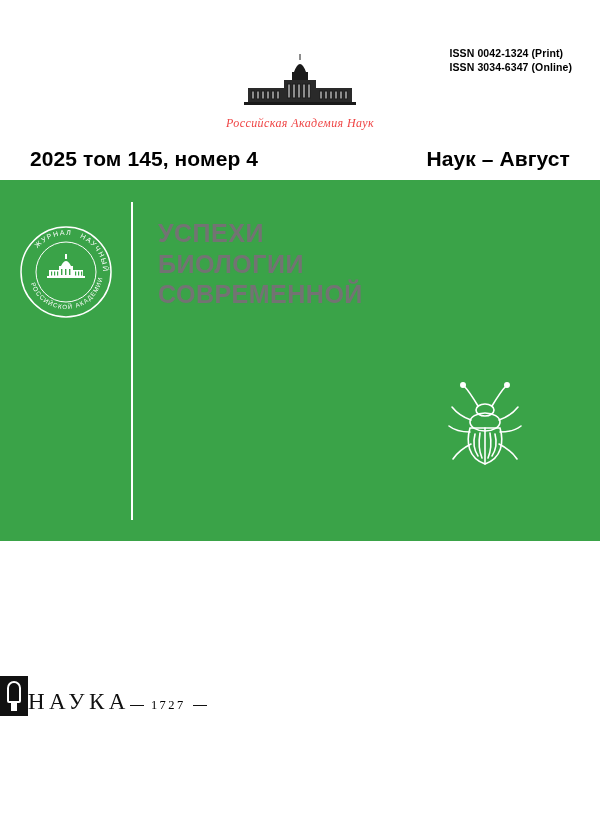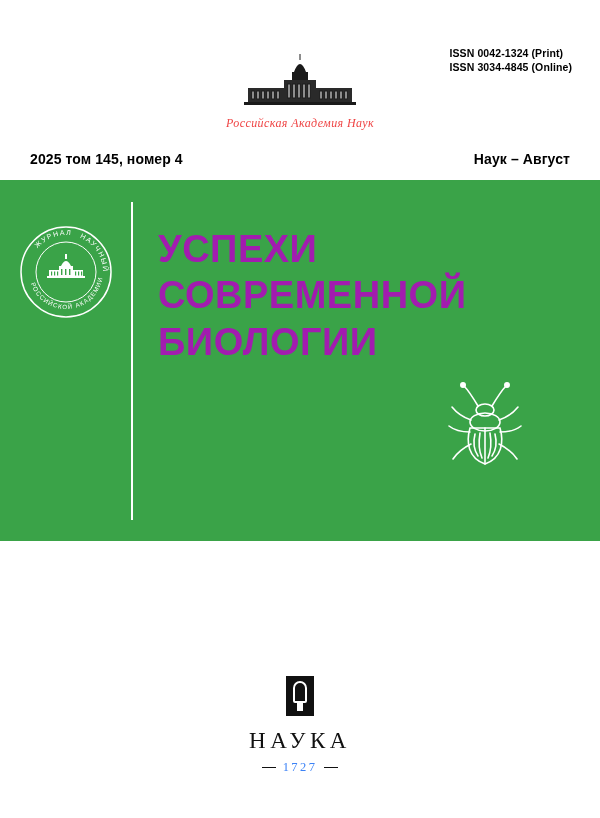--- a/index.html
+++ b/index.html
@@ -61,21 +61,21 @@
     position: absolute;
     top: 146px;
     left: 0;
     width: 600px;
     height: 26px;
     display: flex;
     align-items: center;
     justify-content: space-between;
     padding: 0 30px;
     box-sizing: border-box;
-    font-size: 14px;
+    font-size: 21px;
     font-weight: bold;
     color: #000;
   }
   .volume-left { letter-spacing: 0.1px; }
   .volume-right { letter-spacing: 0.1px; }
 
   
   .green-panel {
     position: absolute;
     top: 180px;
@@ -99,26 +99,26 @@
     top: 224px;
     left: 18px;
     width: 96px;
     height: 96px;
   }
   .seal svg { display: block; }
 
   
   .journal-title {
     position: absolute;
-    top: 226px;
+    top: 218px;
     left: 158px;
     width: 400px;
-    color: #a21caf;
+    color: #737373;
     font-weight: bold;
-    font-size: 38px;
+    font-size: 25px;
     line-height: 1.22;
     letter-spacing: 0.5px;
     text-transform: uppercase;
   }
   .journal-title .line { display: block; white-space: nowrap; }
 
   
   .beetle {
     position: absolute;
     top: 380px;
@@ -128,21 +128,21 @@
   }
   .beetle svg { display: block; }
 
   
   .publisher {
     position: absolute;
     left: 0;
     top: 676px;
     width: 600px;
     display: flex;
-    flex-direction: column;
+    flex-direction: row;
     align-items: center;
   }
   .publisher-mark {
     width: 28px;
     height: 40px;
     background: #111111;
     position: relative;
     margin-bottom: 12px;
   }
   .publisher-mark::before {
@@ -170,40 +170,40 @@
     font-size: 23px;
     letter-spacing: 4.5px;
     color: #111111;
     font-weight: normal;
   }
   .publisher-year {
     margin-top: 6px;
     font-family: "Liberation Serif", serif;
     font-size: 12.5px;
     letter-spacing: 2.4px;
-    color: #3b82f6;
+    color: #000000;
     display: flex;
     align-items: center;
     gap: 7px;
   }
   .publisher-year .dash {
     display: inline-block;
     width: 14px;
     height: 1px;
     background: #111111;
   }
 </style>
 </head>
 <body>
 
 <div class="cover">
 
   <div class="issn-block">
     <div>ISSN 0042-1324 (Print)</div>
-    <div>ISSN 3034-4845 (Online)</div>
+    <div>ISSN 3034-6347 (Online)</div>
   </div>
 
   <div class="emblem">
     <span>
       <svg width="160" height="70" viewBox="0 0 160 70" aria-hidden="true">
         <g fill="none" stroke="#1a1a1a" stroke-width="1">
 
           <path d="M80 4 L80 10"></path>
           <path d="M74 22 q6 -16 12 0 z" fill="#1a1a1a" stroke="none"></path>
           <rect x="72" y="22" width="16" height="8" fill="#1a1a1a" stroke="none"></rect>
@@ -289,22 +289,22 @@
         <rect x="39" y="47.5" width="1.2" height="4"></rect>
         <rect x="57" y="47.5" width="1.2" height="4"></rect>
         <rect x="60" y="47.5" width="1.2" height="4"></rect>
         <rect x="63" y="47.5" width="1.2" height="4"></rect>
       </g>
     </svg>
   </div>
 
   <div class="journal-title">
     <span class="line">УСПЕХИ</span>
+    <span class="line">БИОЛОГИИ</span>
     <span class="line">СОВРЕМЕННОЙ</span>
-    <span class="line">БИОЛОГИИ</span>
   </div>
 
   <div class="beetle">
     <svg width="90" height="100" viewBox="0 0 90 100" aria-hidden="true">
       <g stroke="#ffffff" stroke-width="1.6" fill="none" stroke-linecap="round">
 
         <path d="M38 26 C32 16 28 10 24 6"></path>
         <path d="M52 26 C58 16 62 10 66 6"></path>
         <circle cx="23" cy="5" r="2.2" fill="#ffffff"></circle>
         <circle cx="67" cy="5" r="2.2" fill="#ffffff"></circle>

